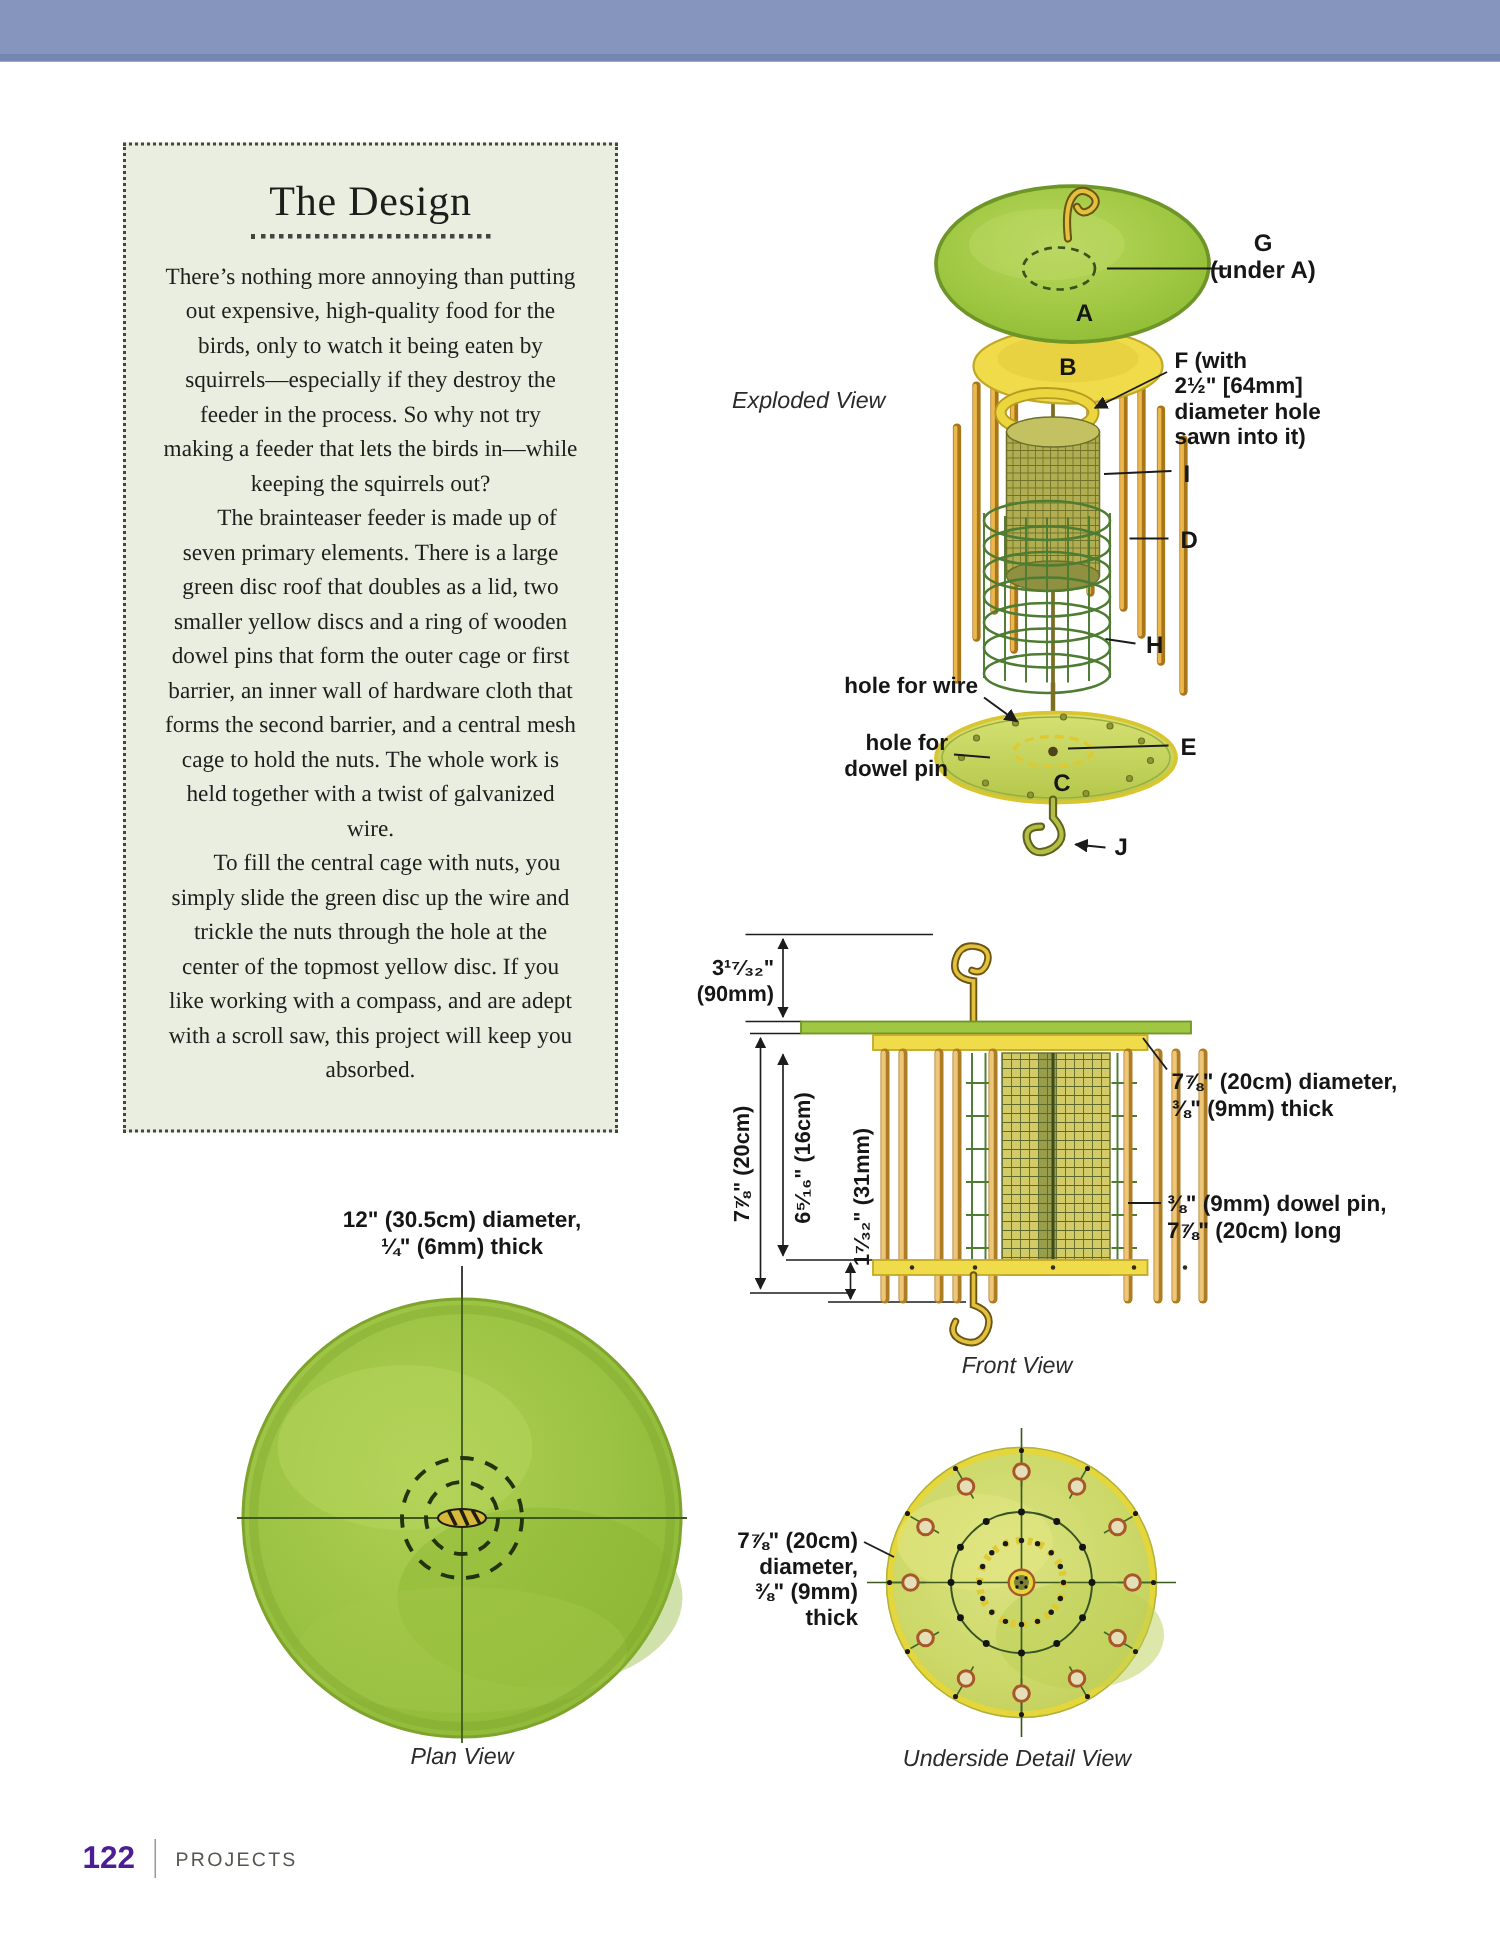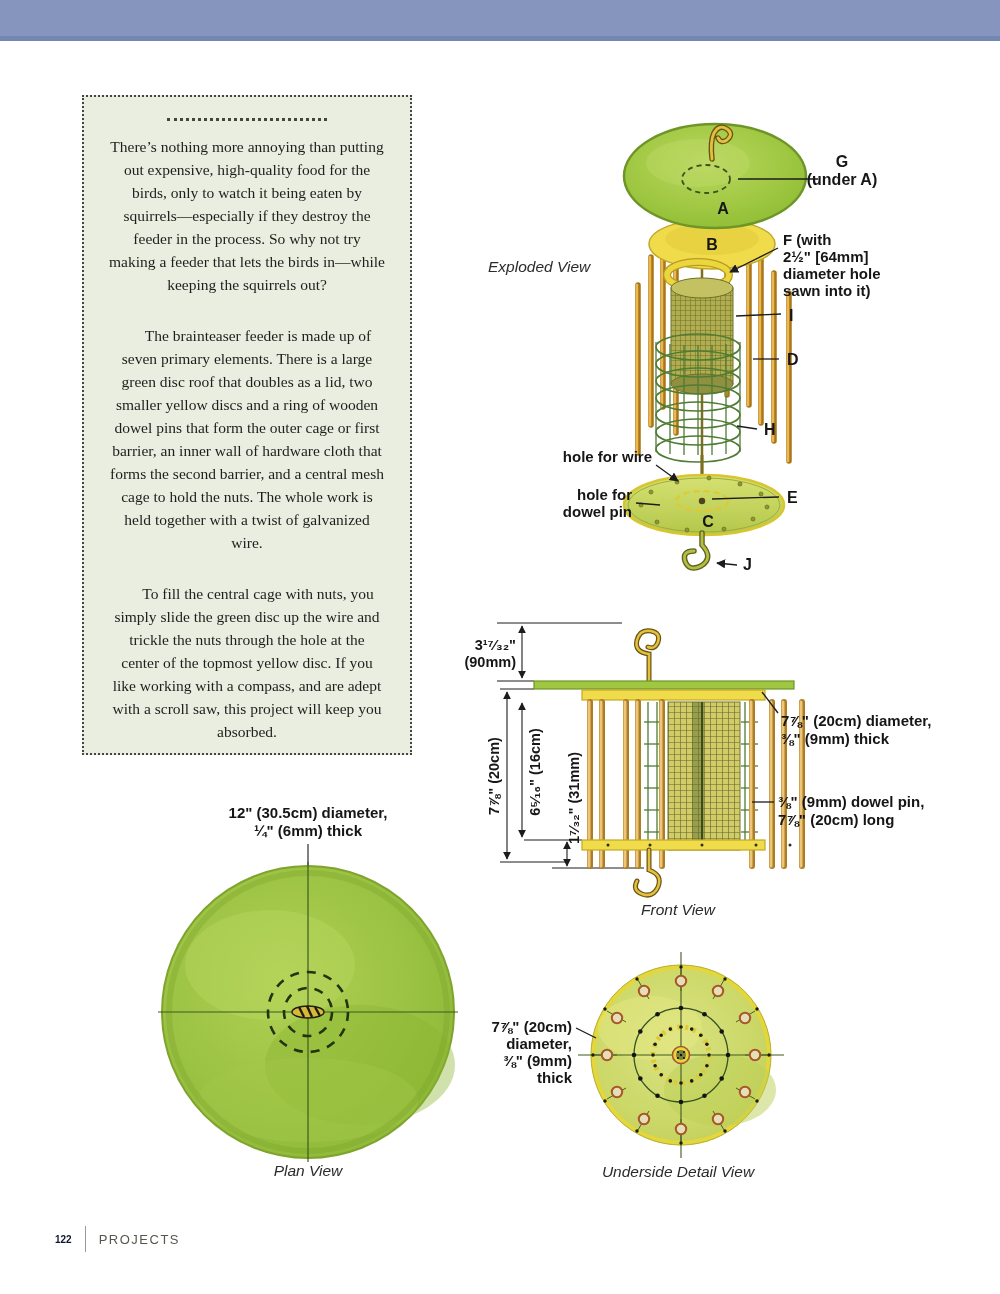--- a/index.html
+++ b/index.html
@@ -8,43 +8,44 @@
   .top-band{position:absolute;left:0;top:0;width:1000px;height:36px;background:#8695bd;
             border-bottom:5px solid #7487b0;}
   
   .design-box{position:absolute;left:82px;top:95px;width:330px;height:660px;box-sizing:border-box;
               background:#e9eee1;border:2px dotted #45453f;padding:16px 25px 0 25px;}
   .design-title{font-family:"Liberation Serif",serif;font-weight:normal;font-size:28px;
                 color:#1d1d1b;text-align:center;margin:6px 0 0 0;letter-spacing:.5px;}
   .title-rule{width:160px;margin:3px auto 14px auto;border-bottom:3px dotted #45453f;height:2px;}
   .design-box p{font-family:"Liberation Serif",serif;font-size:15.5px;line-height:23px;
                 color:#1e1e1c;margin:0;text-align:center;}
-  .design-box p.indent{text-indent:22px;margin-top:28px;}
+  .design-box p.indent{text-indent:22px;}
   
   svg{position:absolute;overflow:visible;}
   .lbl{font-family:"Liberation Sans",sans-serif;font-weight:bold;font-size:16px;fill:#161616;}
   .lbl-s{font-family:"Liberation Sans",sans-serif;font-weight:bold;font-size:15px;fill:#161616;}
   .dim{font-family:"Liberation Sans",sans-serif;font-weight:bold;font-size:14.5px;fill:#161616;}
   .cap{font-family:"Liberation Sans",sans-serif;font-style:italic;font-size:15.5px;fill:#2b2b2b;}
   .ldr{stroke:#1c1c1c;stroke-width:1.3;fill:none;}
   .dimln{stroke:#1c1c1c;stroke-width:1.1;fill:none;}
   
   .footer{position:absolute;left:55px;top:1226px;display:flex;align-items:center;}
-  .footer .pagenum{font-weight:bold;font-size:10px;color:#0f172a;}
+  .footer .pagenum{font-weight:bold;font-size:21px;color:#4c1d95;}
   .footer .divider{width:1px;height:26px;background:#9a9a9a;margin:0 13px;}
   .footer .section{font-size:13px;color:#56564f;letter-spacing:1.5px;}
 </style>
 </head>
 <body>
 
 <div class="page">
 
   <div class="top-band"></div>
 
   <div class="design-box">
+    <h1 class="design-title">The Design</h1>
     <div class="title-rule"></div>
     <p>There’s nothing more annoying than putting out expensive, high-quality food for the birds, only to watch it being eaten by squirrels—especially if they destroy the feeder in the process. So why not try making a feeder that lets the birds in—while keeping the squirrels out?</p>
     <p class="indent">The brainteaser feeder is made up of seven primary elements. There is a large green disc roof that doubles as a lid, two smaller yellow discs and a ring of wooden dowel pins that form the outer cage or first barrier, an inner wall of hardware cloth that forms the second barrier, and a central mesh cage to hold the nuts. The whole work is held together with a twist of galvanized wire.</p>
     <p class="indent">To fill the central cage with nuts, you simply slide the green disc up the wire and trickle the nuts through the hole at the center of the topmost yellow disc. If you like working with a compass, and are adept with a scroll saw, this project will keep you absorbed.</p>
   </div>
 
   <svg style="left:440px;top:95px;" width="560" height="512" viewBox="0 0 560 512">
     <defs>
       <radialGradient id="gA" cx="45%" cy="38%" r="75%">
         <stop offset="0%" stop-color="#b9d75f"></stop>

